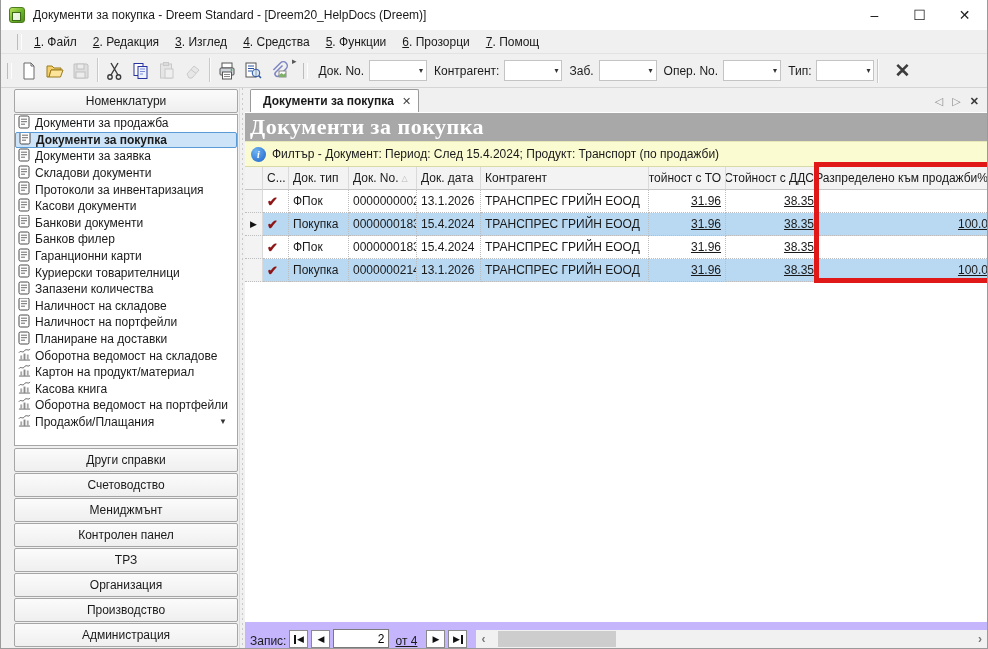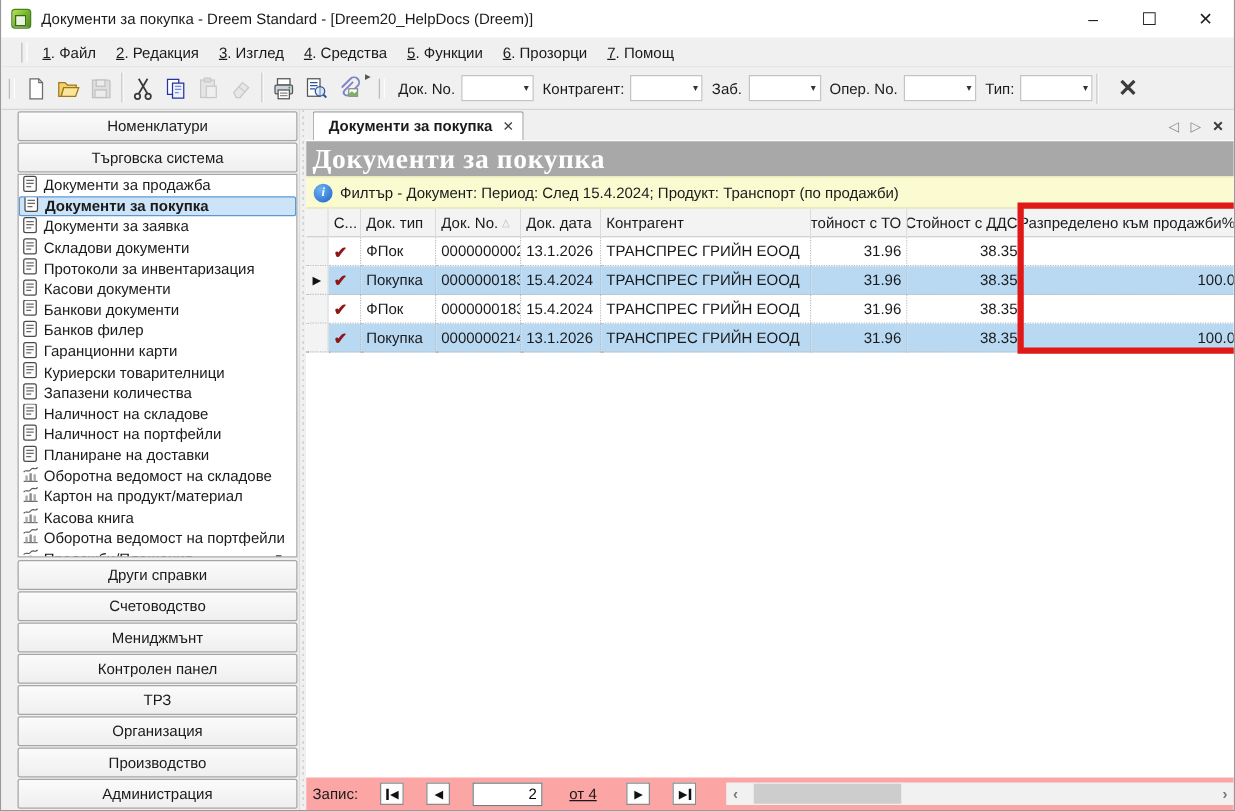--- a/index.html
+++ b/index.html
@@ -62,34 +62,34 @@
   .filter-bar { height:26px; background:var(--filter-bg,#fbfbd2); border-top:1px solid #e7e7b8; border-bottom:1px solid #d9d9a8; display:flex; align-items:center; gap:6px; padding-left:6px; flex:0 0 auto; }
   .info-icon { width:15px; height:15px; border-radius:50%; background:radial-gradient(circle at 35% 30%,#6db3f2,#1d61c9); color:#fff; font-weight:bold; font-style:italic; font-size:10px; display:flex; align-items:center; justify-content:center; flex:0 0 auto; font-family:"Liberation Serif",serif; }
 
   
   .grid { flex:1; min-height:0; overflow:hidden; background:#fff; }
   .grow, .ghead { display:flex; }
   .hcell { height:23px; background:#f3f3f3; border-right:1px solid #dadada; border-bottom:1px solid #c6c6c6; display:flex; align-items:center; padding:0 4px; white-space:nowrap; overflow:hidden; }
   .hcell.r { justify-content:flex-end; }
   .sort { color:#b9b9b9; font-size:8px; margin-left:3px; }
   .cell { height:23px; border-right:1px dotted #bdbdbd; border-bottom:1px dotted #bdbdbd; display:flex; align-items:center; padding:0 4px; white-space:nowrap; overflow:hidden; background:#fff; }
-  .cell.r { justify-content:flex-end; }
+  .cell.r { justify-content:flex-end;text-decoration:underline; }
   .selcol { width:18px; flex:0 0 18px; padding:0 2px; background:#f3f3f3; border-right:1px solid #dadada; justify-content:center; }
   .grow .selcol { border-bottom:1px dotted #bdbdbd; }
   .grow.sel .cell { background:var(--row-sel,#b9d9f3); }
   .grow.sel .selcol { background:#f3f3f3; }
   .filler { flex:1; border-right:none; background:#fff !important; }
   .hcell.filler { background:#f3f3f3 !important; }
   .chk { color:#8e1616; font-size:13px; font-weight:bold; }
   .ptr { font-size:9px; color:#111; }
 
   .red-box { position:absolute; left:569px; top:74px; width:186px; height:121px; border:5px solid var(--hl,#e11818); z-index:5; pointer-events:none; }
 
   
-  .record-bar { height:26px; flex:0 0 auto; display:flex; align-items:center; padding-left:5px; gap:18px; background:#fca5a5; }
+  .record-bar { height:26px; flex:0 0 auto; display:flex; align-items:flex-end; padding-left:5px; gap:3px; background:#c4b5fd; }
   .nav-btn { width:19px; height:18px; background:#fdfdfd; border:1px solid #8a8a8a; display:flex; align-items:center; justify-content:center; font-size:9px; color:#111; gap:1px; }
   .nav-btn .bar { width:2px; height:9px; background:#111; }
   .rec-input { width:56px; height:19px; border:1px solid #7a7a7a; text-align:right; padding-right:4px; font-family:inherit; font-size:12px; }
   .of-label { margin:0 6px 0 3px;text-decoration:underline; }
   .hscroll { flex:1; height:18px; display:flex; align-items:center; margin-left:6px; background:#f1f1f1; }
   .hs-arrow { width:14px; text-align:center; color:#777; font-weight:bold; font-size:12px; }
   .hs-track { flex:1; height:18px; position:relative; }
   .hs-thumb { position:absolute; left:8px; top:1px; width:118px; height:16px; background:#cdcdcd; }
 </style>
 </head>
@@ -220,21 +220,20 @@
       </span>
     <span class="tool-sep"></span>
     <span class="toolbar-x">✕</span>
   </div>
 
   <div class="content">
 
     <div class="sidebar">
       <div style="display:flex;flex-direction:column;">
           <div class="side-btn">Номенклатури</div>
-          <div class="side-btn">Търговска система</div>
         </div>
       <div class="side-list">
           <div class="side-item">
             <span><svg width="13" height="14" viewBox="0 0 13 14">
                 <rect x="1" y="1" width="10" height="12" rx="1.5" fill="#fdfdfd" stroke="#4a4a4a"></rect>
                 <path d="M3 4.2h6M3 6.7h6M3 9.2h4" stroke="#6a6a6a" fill="none"></path>
               </svg></span>
             <span>Документи за продажба</span>
           </div>
           <div class="side-item selected">

